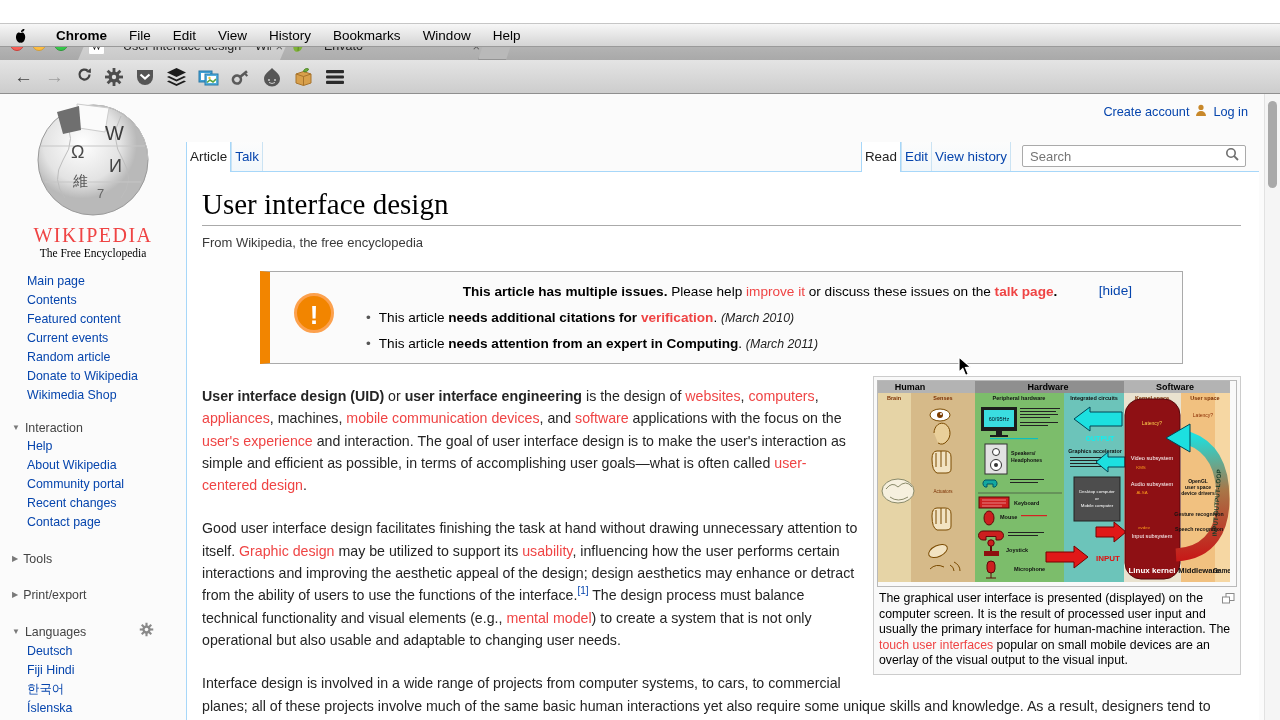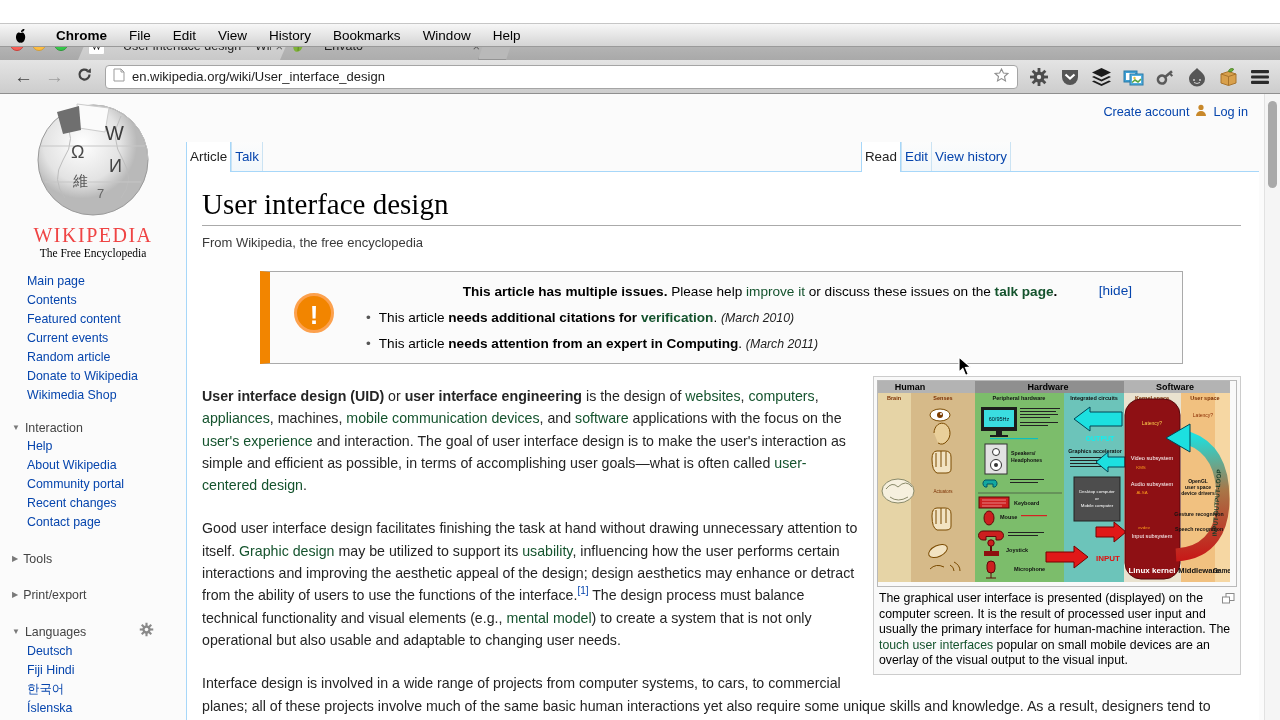--- a/index.html
+++ b/index.html
@@ -82,21 +82,21 @@
     border-left:10px solid #f28500;position:relative;padding:10px 16px 10px 84px;font-size:13.6px;}
   .ambox .aicon{position:absolute;left:24px;top:21px;width:40px;height:40px;border-radius:50%;
     background:#f28500;border:3px solid #fca14e;color:#fff;font-weight:bold;font-size:26px;
     text-align:center;line-height:38px;box-sizing:border-box;}
   .ambox .ahead{line-height:19px;}
   .ambox .hide{position:absolute;right:50px;top:11px;color:#0645ad;}
   .ambox .issue{margin:8px 0 0 12px;line-height:18px;}
   .ambox .issue::before{content:"•";color:#555;margin-right:8px;}
   .bold{font-weight:bold;}
   .italic{font-style:italic;font-size:12.3px;color:#222;}
-  a.wl{color:#14532d;text-decoration:none;}
+  a.wl{color:#ef4444;text-decoration:none;}
   sup.ref{font-size:10px;color:#0645ad;line-height:0;}
   .para{font-size:14.2px;line-height:22.3px;color:#252525;margin:21px 0;}
   
   .thumb{float:right;width:360px;background:#f9f9f9;border:1px solid #ccc;padding:3px;
     margin:2px 0 10px 14px;box-sizing:content-box;}
   .thumbcap{font-size:12.3px;line-height:15.5px;color:#000;padding:4px 2px 2px;}
   .magnify{float:right;margin:2px 0 0 6px;}
   .diagwrap{border:1px solid #b9b9b9;}
   svg text{font-family:"Liberation Sans",sans-serif;}
   .cursor{position:absolute;left:958px;top:356px;z-index:99;}
@@ -155,34 +155,20 @@
 
 <div class="toolbar">
   <span class="navbtn">←</span>
   <span class="navbtn fwd">→</span>
   <span class="reload">
     <svg width="17" height="17" viewBox="0 0 17 17">
         <path d="M13.5 8.5 a5 5 0 1 1 -1.8 -3.8" stroke="#424242" stroke-width="2.2" fill="none"></path>
         <polygon points="14.8,2.2 14.8,7 10,6" fill="#424242"></polygon>
       </svg>
   </span>
-  <div class="urlbox">
-    <span class="doc">
-      <svg width="12" height="14" viewBox="0 0 12 14">
-          <path d="M1 1 h7 l3 3 v9 h-10 z" fill="#fff" stroke="#9b9b9b"></path>
-          <path d="M8 1 v3 h3" fill="none" stroke="#9b9b9b"></path>
-        </svg>
-    </span>
-    <span class="url">en.wikipedia.org/wiki/User_interface_design</span>
-    <span style="margin:0 8px;">
-      <svg width="15" height="15" viewBox="0 0 15 15">
-          <path d="M7.5 1 l1.9 4.1 4.4 .4 -3.3 3 1 4.4 -4 -2.3 -4 2.3 1 -4.4 -3.3 -3 4.4 -.4 z" fill="none" stroke="#8e8e8e" stroke-width="1.1"></path>
-        </svg>
-    </span>
-  </div>
   <span class="ext">
     <svg width="20" height="20" viewBox="0 0 20 20">
         <g fill="#4d4d4d">
           <circle cx="10" cy="10" r="5.5"></circle>
           <rect x="8.6" y="1" width="2.8" height="18"></rect>
           <rect x="1" y="8.6" width="18" height="2.8"></rect>
           <rect x="8.6" y="1" width="2.8" height="18" transform="rotate(45 10 10)"></rect>
           <rect x="8.6" y="1" width="2.8" height="18" transform="rotate(-45 10 10)"></rect>
         </g>
         <circle cx="10" cy="10" r="2.2" fill="#e0e0e0"></circle>
@@ -281,20 +267,29 @@
     <a>Create account</a>
     <span>
       <svg width="12" height="13" viewBox="0 0 12 13">
           <circle cx="6" cy="3.4" r="2.6" fill="#c8882a"></circle>
           <path d="M1 12 a5 5 0 0 1 10 0 z" fill="#c8882a"></path>
         </svg>
     </span>
     <a>Log in</a>
   </div>
 
+  <div class="searchbox">
+    <input placeholder="Search" style="">
+    <span style="margin-right:6px;">
+      <svg width="14" height="14" viewBox="0 0 14 14">
+          <circle cx="6" cy="6" r="4.2" fill="none" stroke="#6e6e6e" stroke-width="1.6"></circle>
+          <path d="M9.2 9.2 L13 13" stroke="#6e6e6e" stroke-width="1.8"></path>
+        </svg>
+    </span>
+  </div>
 
   <div class="htabs-left">
     <span class="htab sel">Article</span>
     <span class="htab">Talk</span>
   </div>
   <div class="htabs-right">
     <span class="htab sel">Read</span>
     <span class="htab">Edit</span>
     <span class="htab">View history</span>
   </div>

